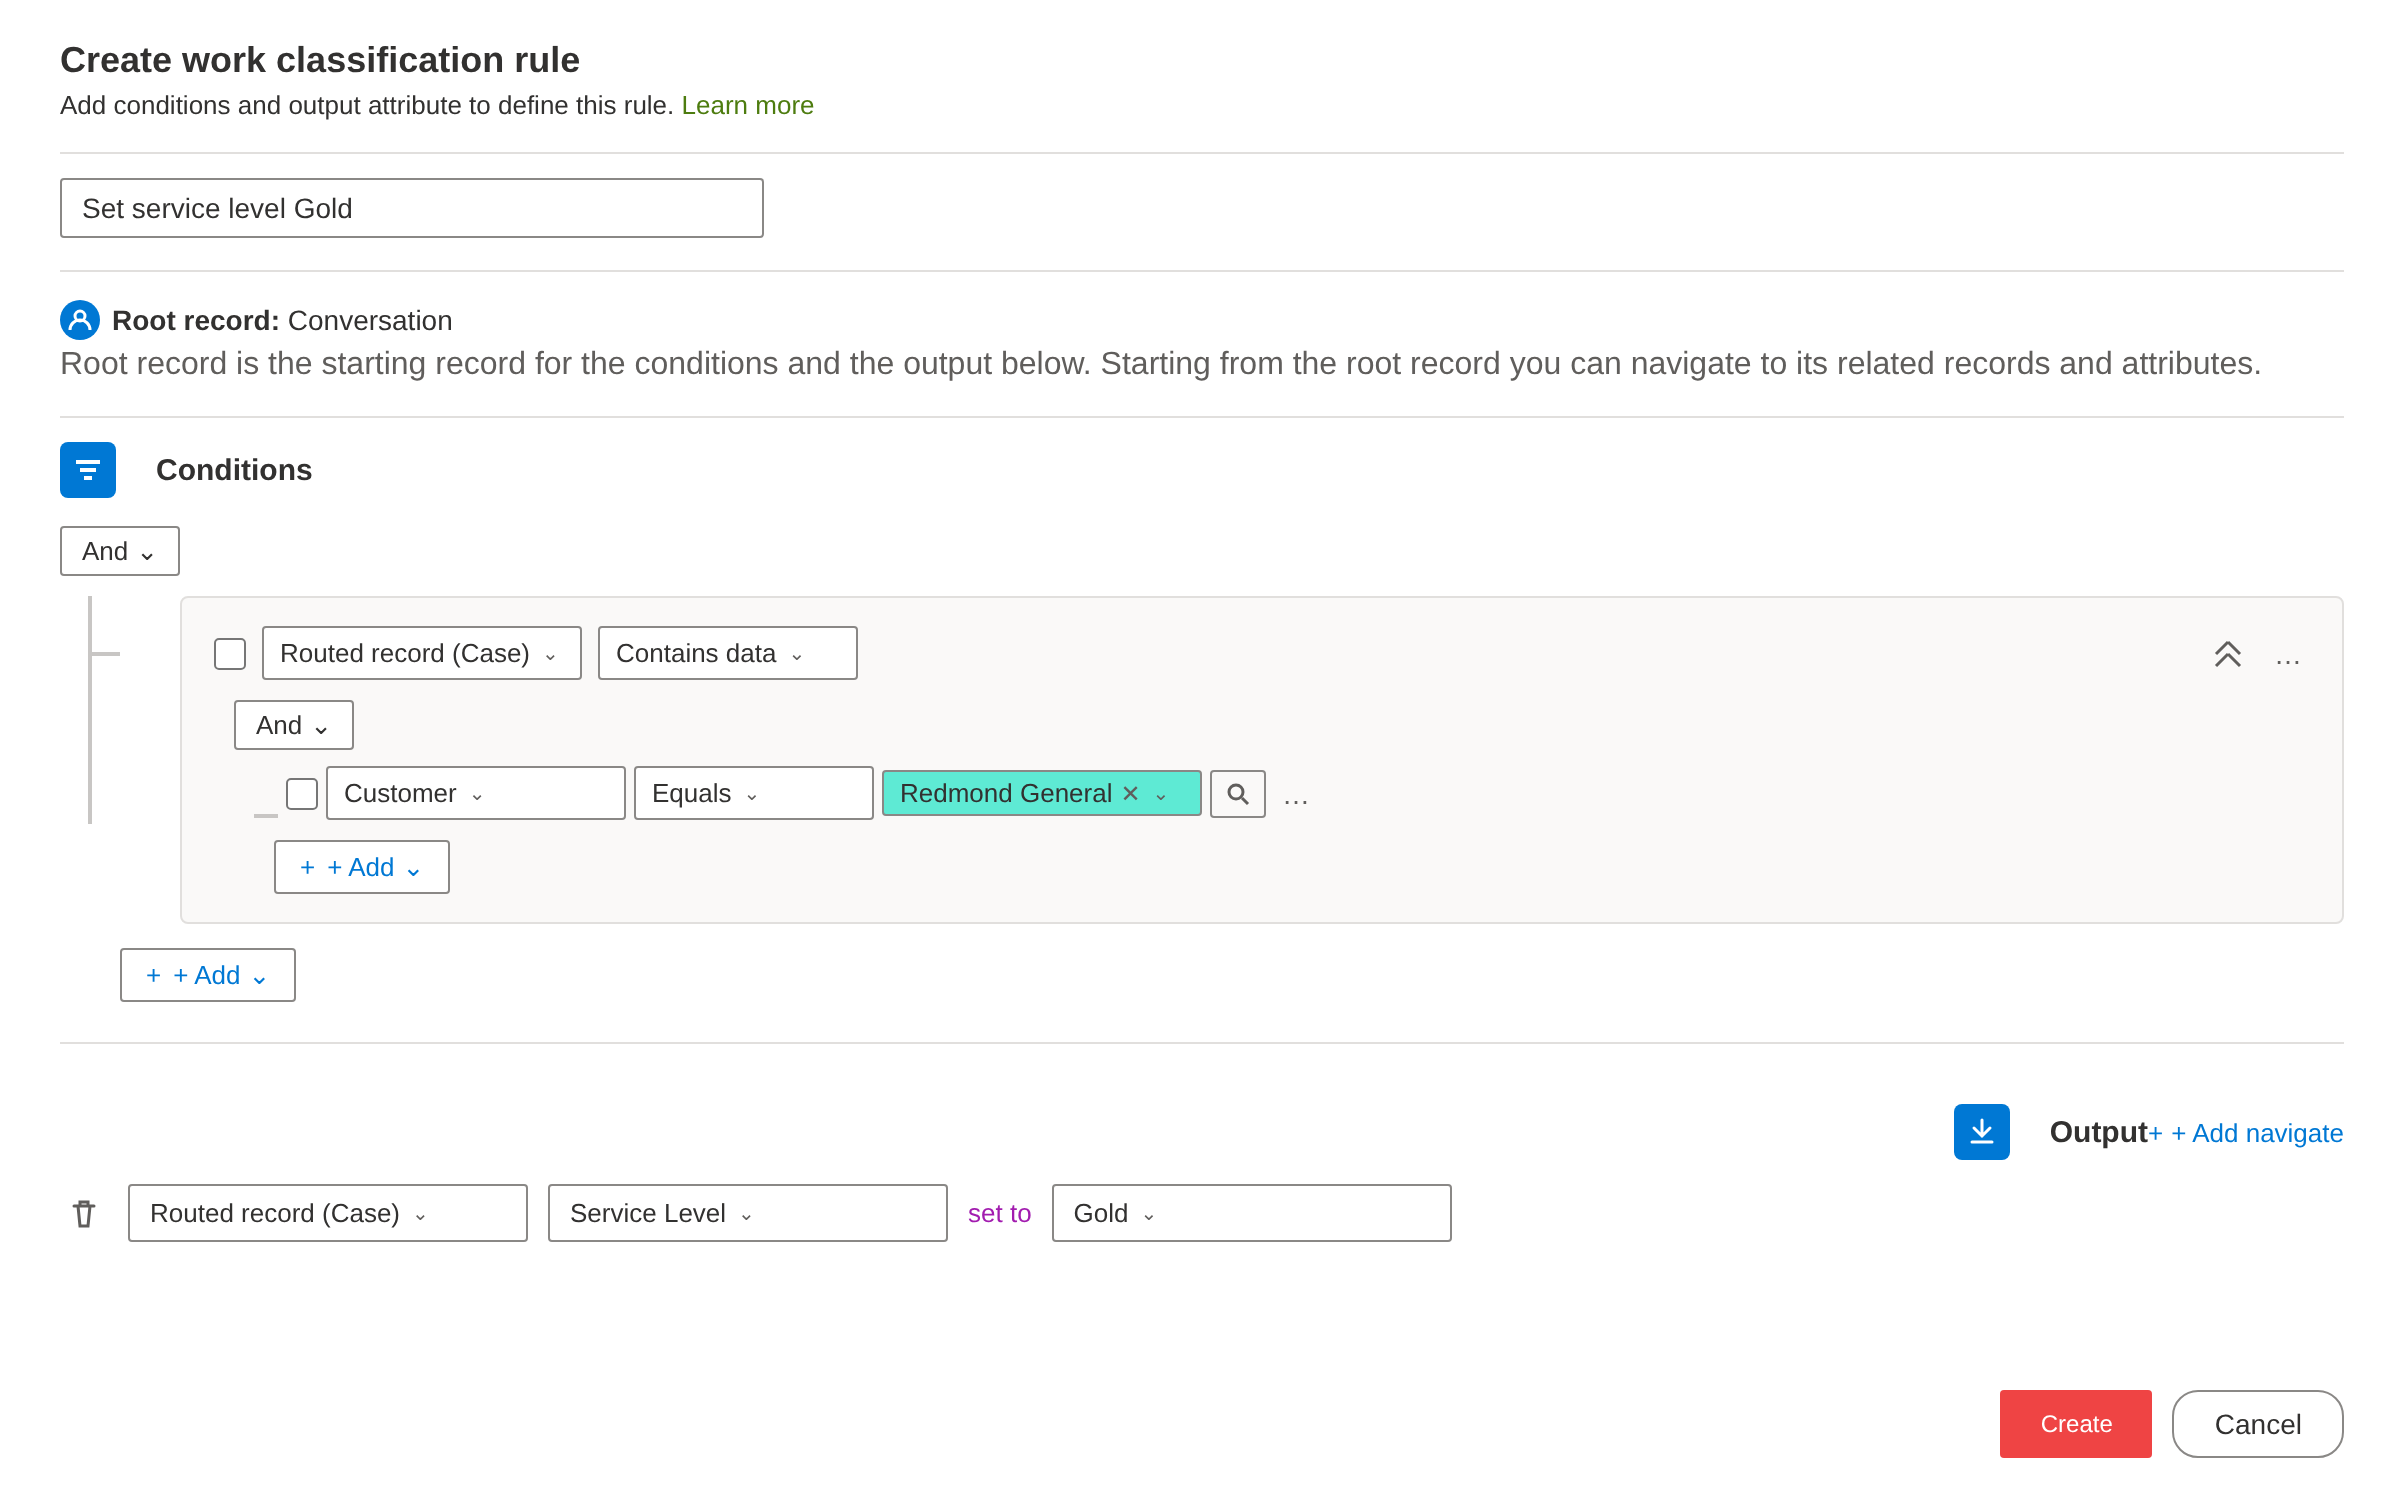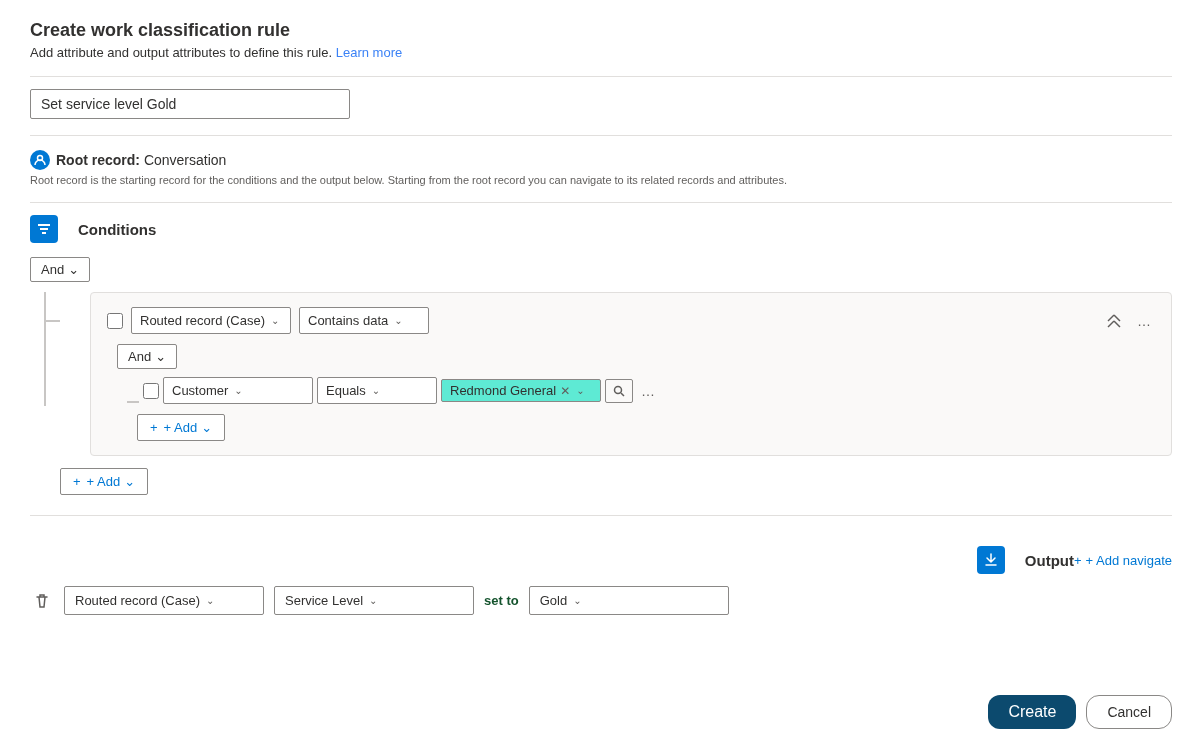--- a/index.html
+++ b/index.html
@@ -20,42 +20,42 @@
       font-size: 18px;
       font-weight: 600;
       margin-bottom: 4px;
     }
     .page-subtitle {
       font-size: 13px;
       color: #323130;
       margin-bottom: 16px;
     }
     .page-subtitle a {
-      color: #3b82f6;
+      color: #4d7c0f;
       text-decoration: none;
     }
     .divider {
       border: none;
       border-top: 1px solid #e1dfdd;
       margin: 12px 0;
     }
     .field-label {
       font-size: 13px;
       font-weight: 600;
       margin-bottom: 6px;
     }
     .required-star {
       color: #a4262c;
     }
     .text-input {
       border: 1px solid #8a8886;
       border-radius: 2px;
       padding: 6px 10px;
       font-size: 14px;
-      width: 320px;
+      width: 352px;
       outline: none;
       color: #323130;
     }
     .root-record-row {
       display: flex;
       align-items: center;
       gap: 6px;
       margin-top: 14px;
       margin-bottom: 4px;
     }
@@ -64,21 +64,21 @@
       height: 20px;
       background: #0078d4;
       border-radius: 50%;
       display: flex;
       align-items: center;
       justify-content: center;
       color: #fff;
       font-size: 11px;
     }
     .root-record-desc {
-      font-size: 11px;
+      font-size: 16px;
       color: #605e5c;
       margin-bottom: 16px;
     }
     .section-header {
       display: flex;
       align-items: center;
       gap: 20px;
       margin-bottom: 14px;
     }
     .section-icon-blue {
@@ -258,58 +258,57 @@
       background: #fff;
       font-size: 13px;
       color: #323130;
       display: flex;
       align-items: center;
       gap: 6px;
       min-width: 200px;
     }
     .set-to-text {
       font-size: 13px;
-      color: #14532d;
+      color: #a21caf;
       white-space: nowrap;
-      font-weight: bold;
     }
     .footer-btns {
       position: absolute;
       bottom: 20px;
       right: 30px;
       display: flex;
       gap: 10px;
     }
     .btn-primary {
-      background: #0c4a6e;
+      background: #ef4444;
       color: #fff;
       border: none;
-      border-radius: 12px;
+      border-radius: 2px;
       padding: 8px 20px;
-      font-size: 16px;
+      font-size: 12px;
       cursor: pointer;
     }
     .btn-secondary {
       background: #fff;
       color: #323130;
       border: 1px solid #8a8886;
       border-radius: 13px;
       padding: 8px 20px;
       font-size: 14px;
       cursor: pointer;
     }
   </style>
 </head>
 <body>
 
 <div class="page-container">
   
   <div class="page-title">Create work classification rule</div>
   <div class="page-subtitle">
-    <span>Add attribute and output attributes to define this rule.</span>
+    <span>Add conditions and output attribute to define this rule.</span>
     <a href="#">Learn more</a>
   </div>
 
   <hr class="divider">
 
   
   <input type="text" class="text-input" value="Set service level Gold" style="">
 
   <hr class="divider" style="margin-top:16px;">
 

